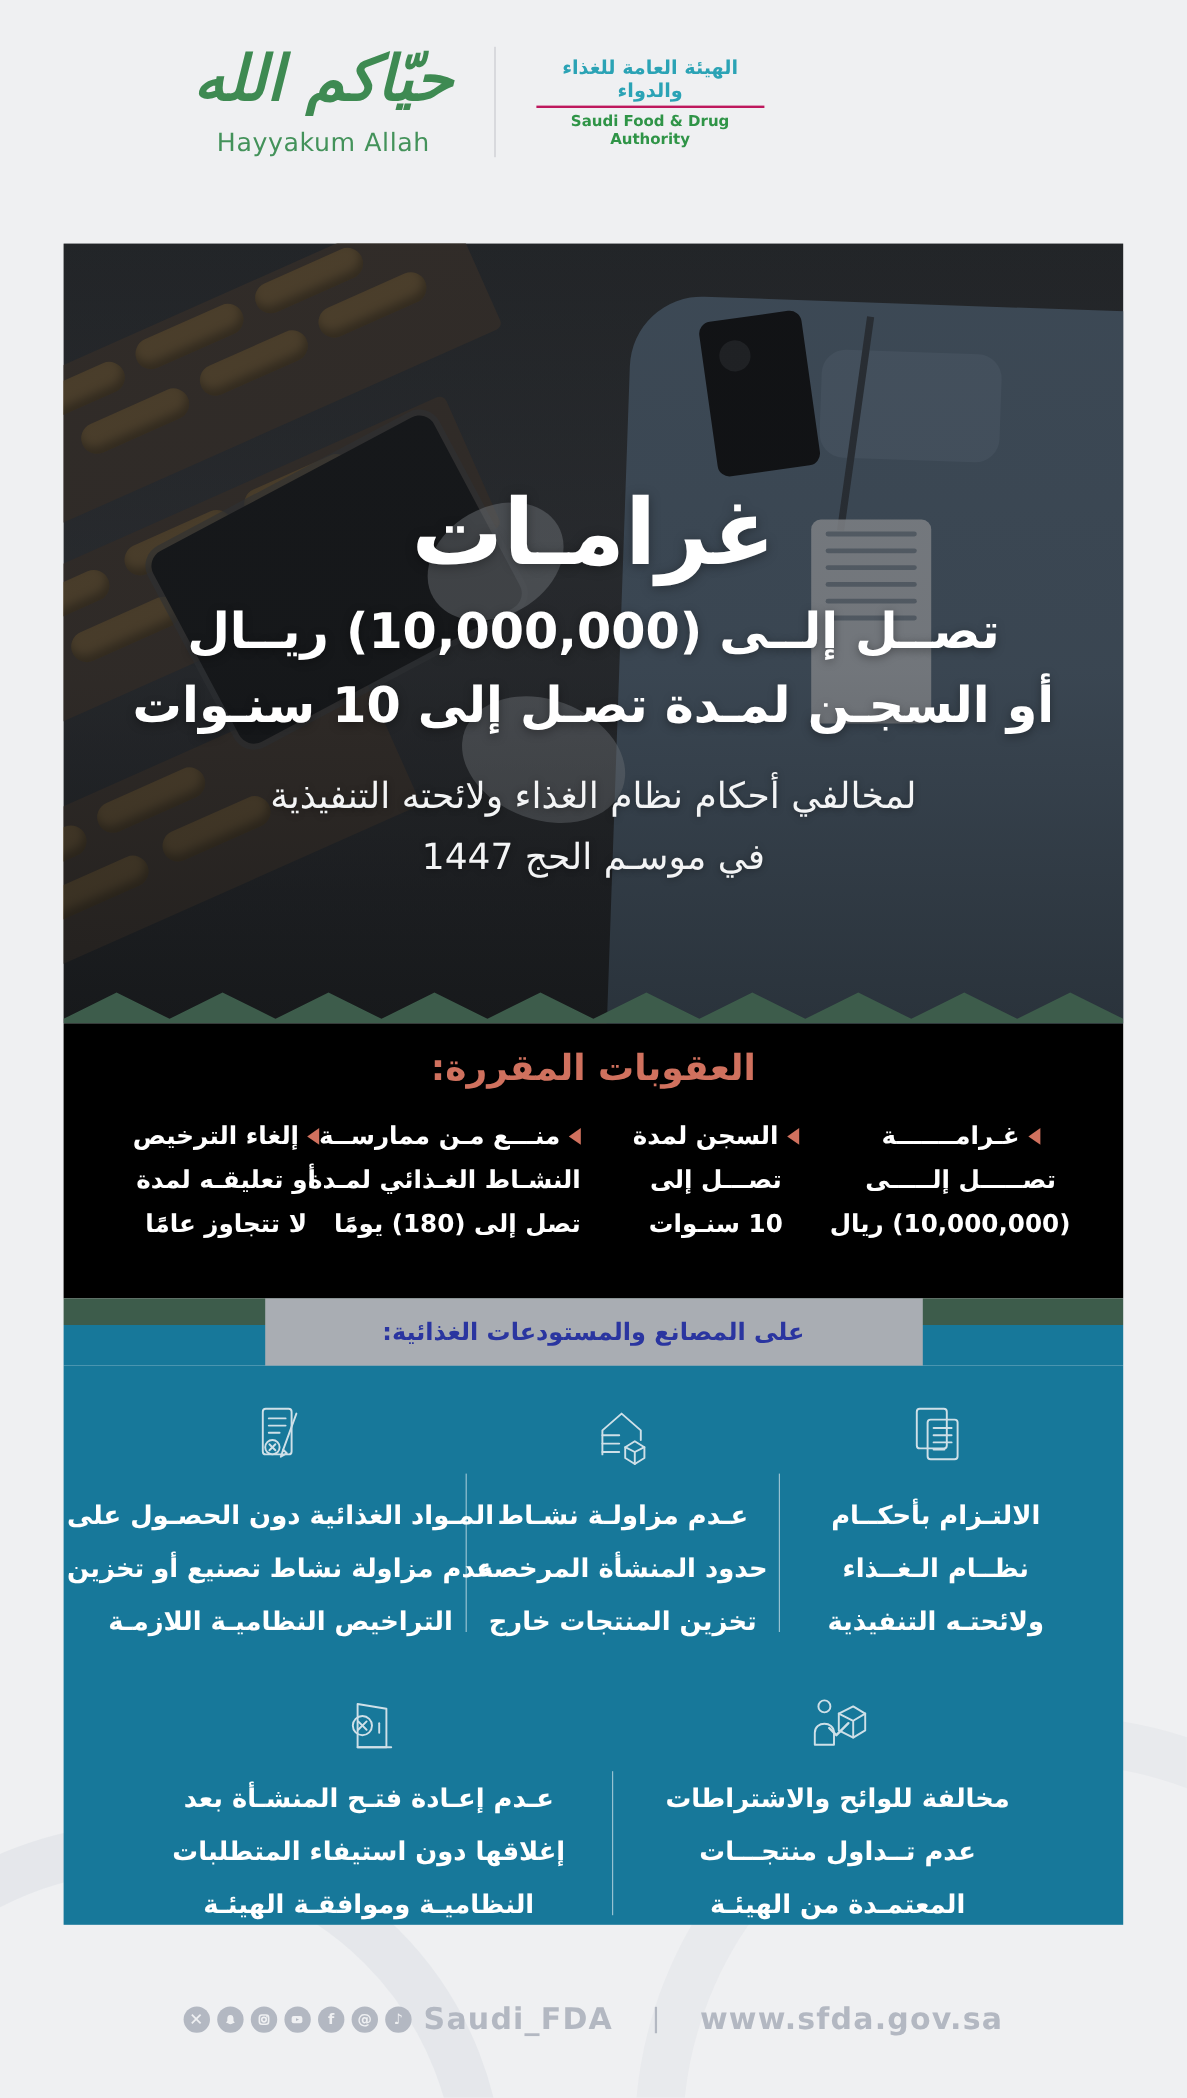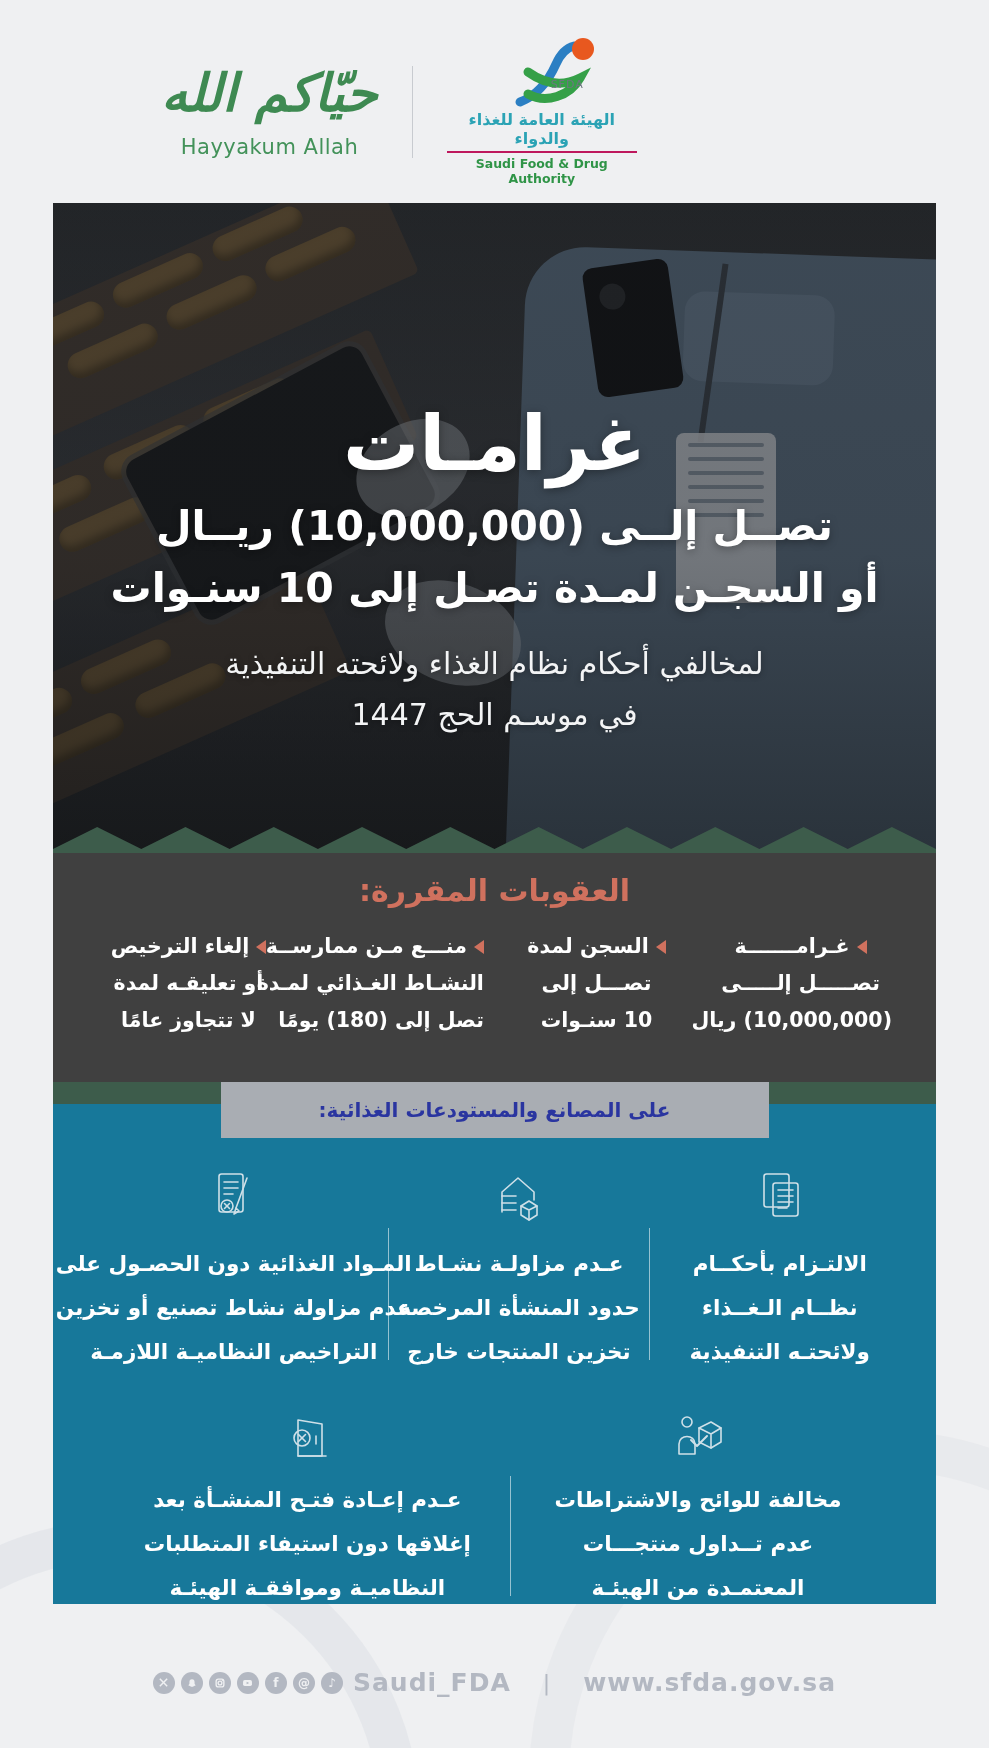--- a/index.html
+++ b/index.html
@@ -53,21 +53,21 @@
   .photo-overlay { position:absolute; inset:0; background:linear-gradient(180deg,rgba(14,16,19,.42) 0%,rgba(14,16,19,.45) 55%,rgba(10,12,14,.62) 100%); }
 
   .hero-text { position:absolute; inset:0; direction:rtl; text-align:center; color:#ffffff; }
   .hero-title { margin-top:196px; font-size:76px; font-weight:700; letter-spacing:-1px; text-shadow:0 2px 10px rgba(0,0,0,.35); }
   .hero-line-bold { font-size:41px; font-weight:700; margin-top:14px; text-shadow:0 2px 8px rgba(0,0,0,.35); }
   .hero-line-light { font-size:30px; font-weight:400; margin-top:16px; color:#f3f4f5; text-shadow:0 1px 6px rgba(0,0,0,.35); }
   .hero-line-light.first { margin-top:34px; }
 
   
   .zigzag { display:block; width:883px; height:28px; margin-top:-28px; position:relative; z-index:2; }
-  .green-section { background:#404040; width:883px; padding:20px 44px 0; height:229px; position:relative; z-index:2; }
+  .green-section { background:#000000; width:883px; padding:20px 44px 0; height:229px; position:relative; z-index:2; }
   .penalties-heading { text-align:center; color:#d0715e; font-size:30px; font-weight:700; direction:rtl; }
   .penalties-row { display:flex; direction:rtl; justify-content:space-between; margin-top:20px; }
   .pen-col { width:23%; text-align:center; color:#ffffff; direction:rtl; }
   .pen-line { font-size:20.5px; font-weight:700; line-height:37px; white-space:nowrap; }
   .tri { display:inline-block; width:0; height:0; border-top:7px solid transparent; border-bottom:7px solid transparent; border-left:10px solid #d0715e; margin-left:7px; transform:translateY(1px) scaleX(-1); }
 
   
   .banner-wrap { width:883px; height:56px; background:linear-gradient(180deg,#3d5c4b 40%,#17789a 40%); display:flex; justify-content:center; position:relative; z-index:2; }
   .banner { width:548px; height:56px; background:#a9adb3; display:flex; align-items:center; justify-content:center; }
   .banner span { color:#2a35a0; font-size:20px; font-weight:700; direction:rtl; }
@@ -98,28 +98,20 @@
 <div class="watermark wm1"></div>
 <div class="watermark wm2"></div>
 
 <div class="header">
   <div class="hayyakum">
     <div class="callig">حيّاكم الله</div>
     <div class="latin">Hayyakum Allah</div>
   </div>
   <div class="logo-divider"></div>
   <div class="sfda-logo">
-    <div class="sfda-mark">
-      <svg width="120" height="72" viewBox="0 0 120 72">
-        <path d="M38 64 C54 58 66 44 74 26 C78 17 84 10 92 8" stroke="#2b7fc3" stroke-width="9" fill="none" stroke-linecap="round"></path>
-        <path d="M46 34 C60 44 78 50 98 40 C88 58 64 66 46 56" stroke="#35a048" stroke-width="9" fill="none" stroke-linecap="round"></path>
-      </svg>
-      <span class="sfda-dot"></span>
-      <span class="sfda-acronym">SFDA</span>
-    </div>
     <div><span class="sfda-ar">الهيئة العامة للغذاء والدواء</span></div>
     <div class="sfda-en">Saudi Food &amp; Drug Authority</div>
   </div>
 </div>
 
 <div class="card">
 
   <div class="photo">
     <div class="bread-shelf shelf1">
       <div class="loaf" style="left:20px;top:12px;"></div>

